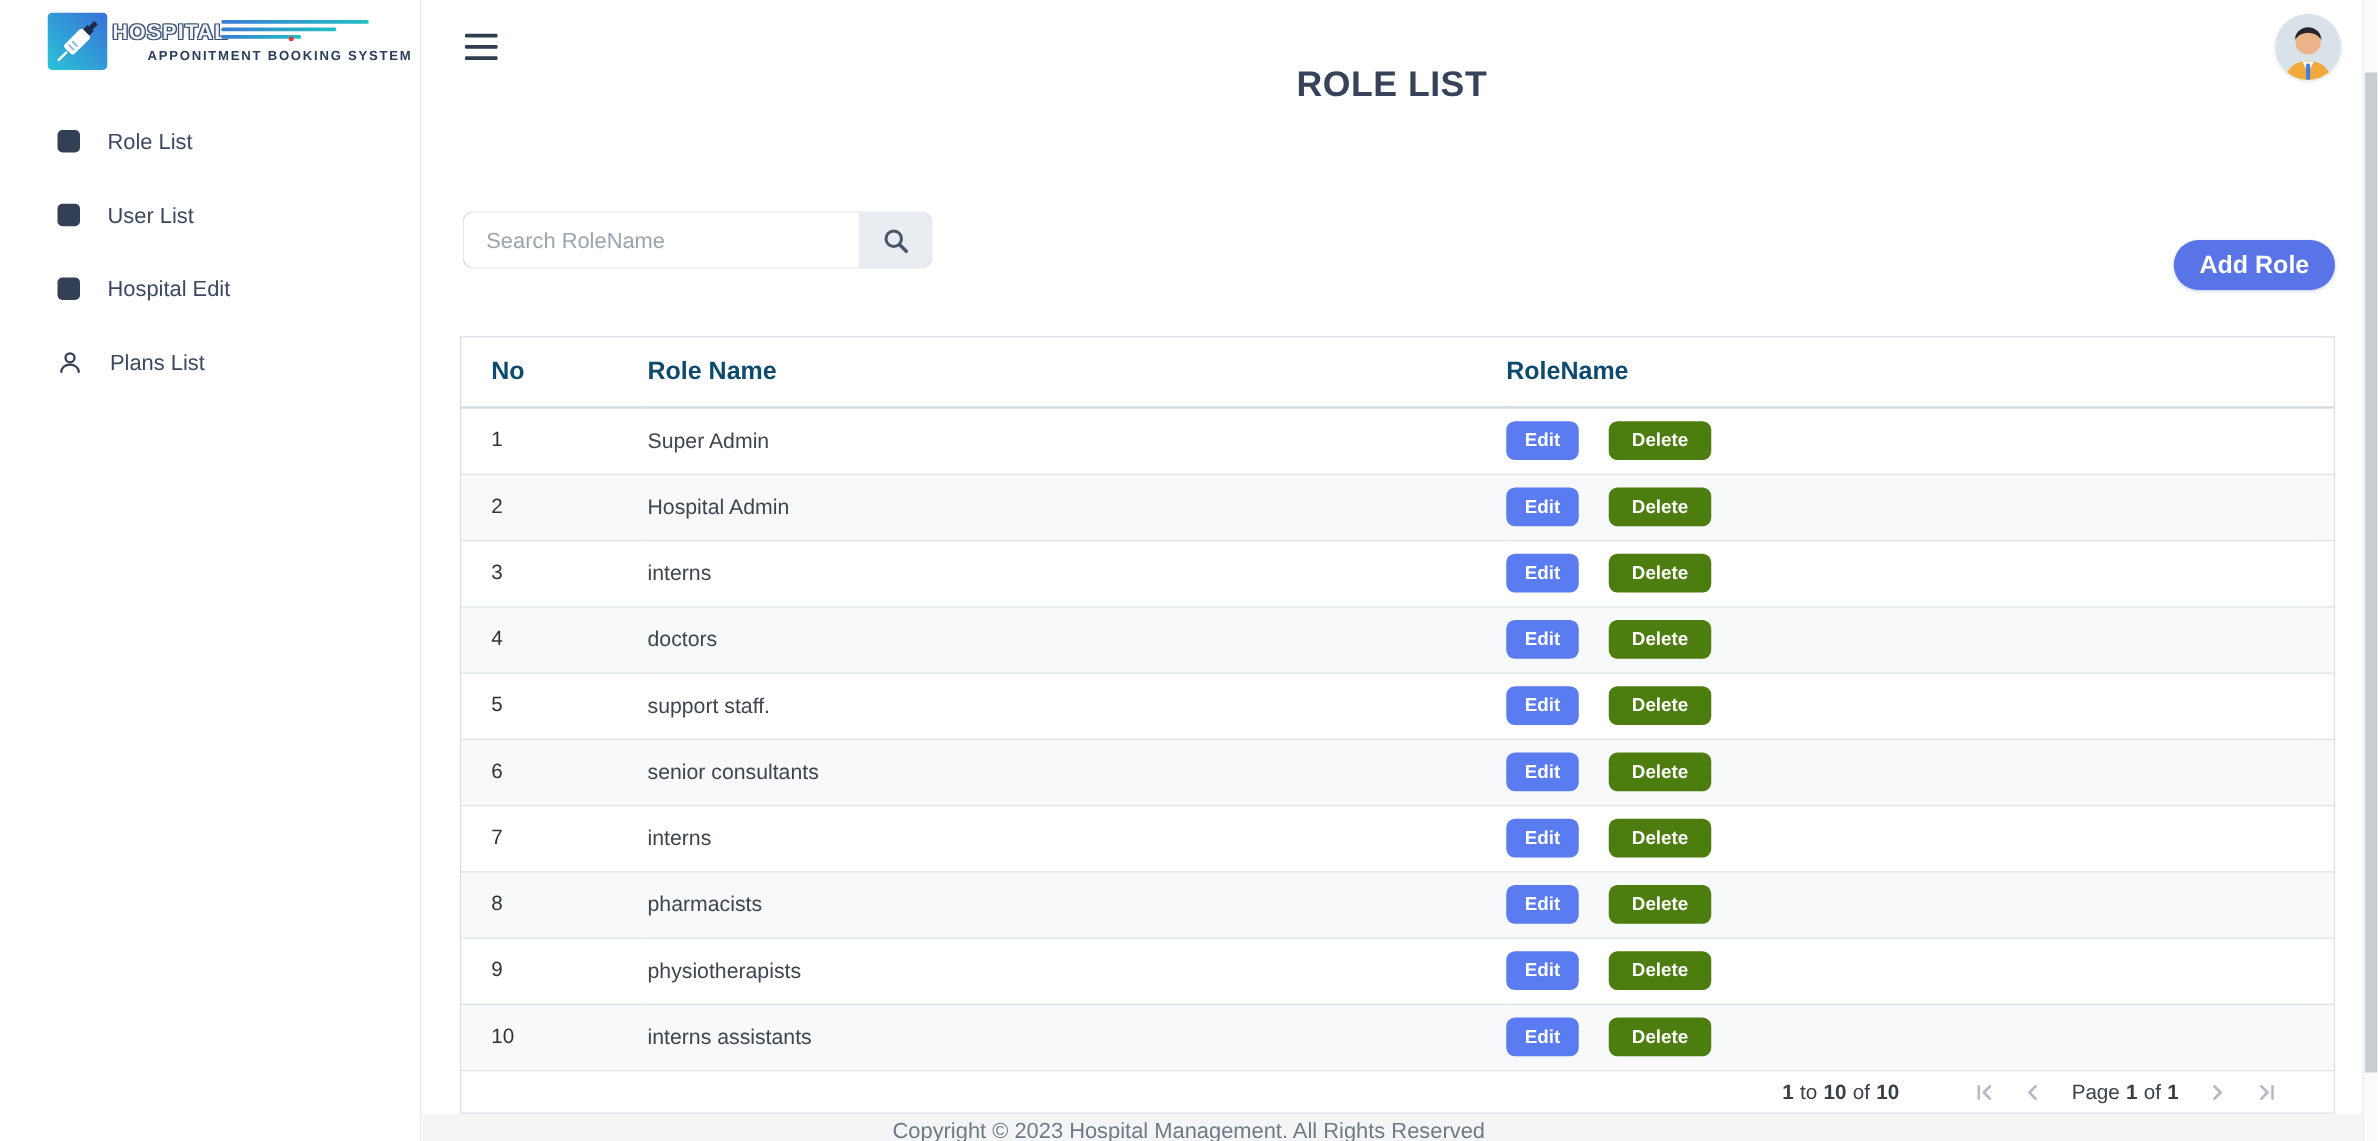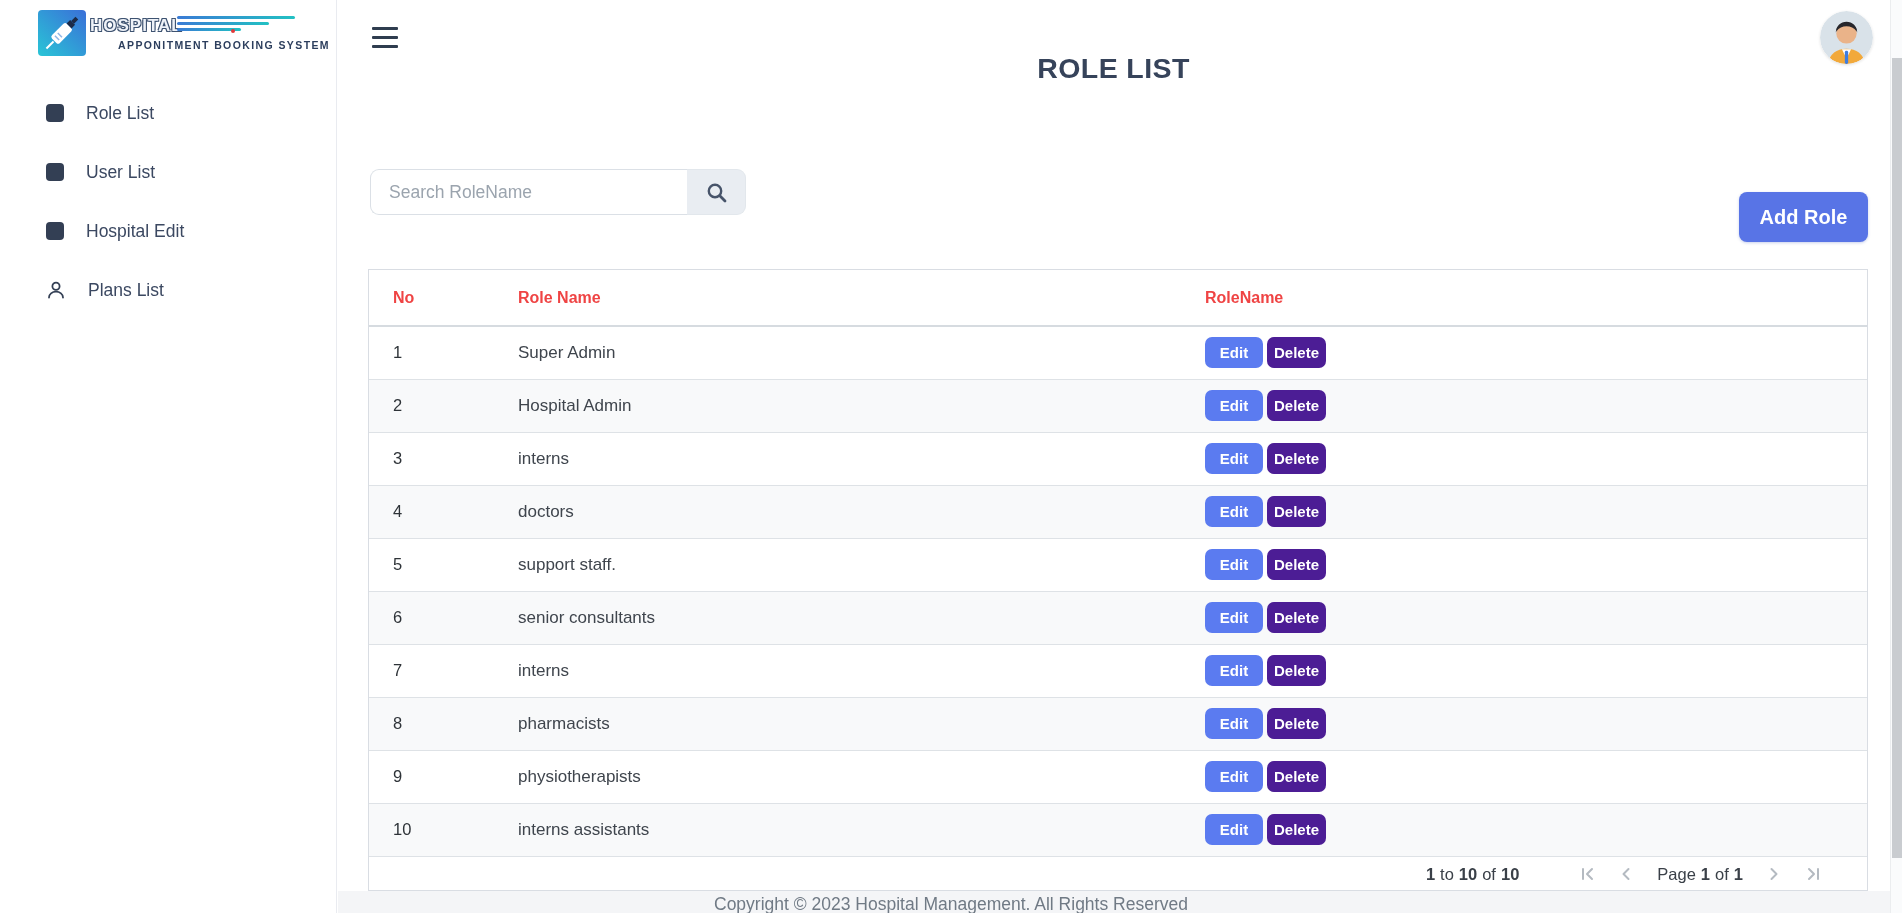--- a/index.html
+++ b/index.html
@@ -45,41 +45,41 @@
 
   
   .search-group { position:absolute; left:370px; top:121px; height:52px; display:flex;margin-top:48px; }
   .search-input { width:317px; height:46px; border:1px solid #dbe0e6; border-right:none;
                   border-radius:9px 0 0 9px; padding:0 18px; font-size:17.5px; color:#333;
                   outline:none; font-family:"Liberation Sans", sans-serif; }
   .search-input::placeholder { color:#9ba4ae; }
   .search-btn { width:59px; height:46px; background:#e9edf2; border:1px solid #e2e7ec; border-left:none;
                 border-radius:0 9px 9px 0; cursor:pointer; display:flex; align-items:center; justify-content:center; }
 
-  .add-role { position:absolute; left:1739px; top:192px; width:129px; height:50px;
+  .add-role { position:absolute; left:1739px; top:192px; width:129px; height:40px;
               background:#5874e6; color:#ffffff; font-size:20px; font-weight:700;
-              border:none; border-radius:8px; cursor:pointer; font-family:"Liberation Sans", sans-serif;
+              border:none; border-radius:20px; cursor:pointer; font-family:"Liberation Sans", sans-serif;
               box-shadow:0 1px 3px rgba(40,70,180,.25); }
 
   
   .card { position:absolute; left:368px; top:269px; width:1500px; height:622px;
           background:#ffffff; border:1px solid #d9dde3; }
   table { width:100%; border-collapse:collapse; table-layout:fixed; }
   col.c-no { width:149px; } col.c-role { width:687px; }
-  th { text-align:left; height:56px; font-size:16px; font-weight:700; color:#ef4444;
+  th { text-align:left; height:56px; font-size:20px; font-weight:700; color:#0c4a6e;
        border-bottom:2px solid #d6dbe0; }
   th:first-child, td:first-child { padding-left:24px; }
   td { height:53px; border-bottom:1px solid #dee2e6; vertical-align:middle; }
   tbody tr:nth-child(even) td { background:#f8f9fa; }
   td.no-cell { font-size:16.5px; color:#2e3338; }
   td.role-cell { font-size:17px; color:#3f454d; }
   .btn-edit, .btn-delete { height:31px; border:none; border-radius:7px; color:#fff;
        font-size:15px; font-weight:700; cursor:pointer; font-family:"Liberation Sans", sans-serif; }
   .btn-edit { width:58px; background:#5b7bf0; margin-right:4px; }
-  .btn-delete { width:59px; background:#4c1d95; }
+  .btn-delete { width:82px; background:#4d7c0f;margin-left:20px; }
 
   
   .pagination { height:35px; display:flex; align-items:center; justify-content:flex-end;
                 padding-right:36px; }
   .pg-summary, .pg-page { display:flex; gap:5px; font-size:16.5px; color:#3a4048; }
   .pg-summary { margin-right:50px; }
   .pg-page { margin:0 12px; }
   .b { font-weight:700; }
   .pg-icon { width:26px; height:26px; display:flex; align-items:center; justify-content:center;
              cursor:pointer; margin:0 6px; }

